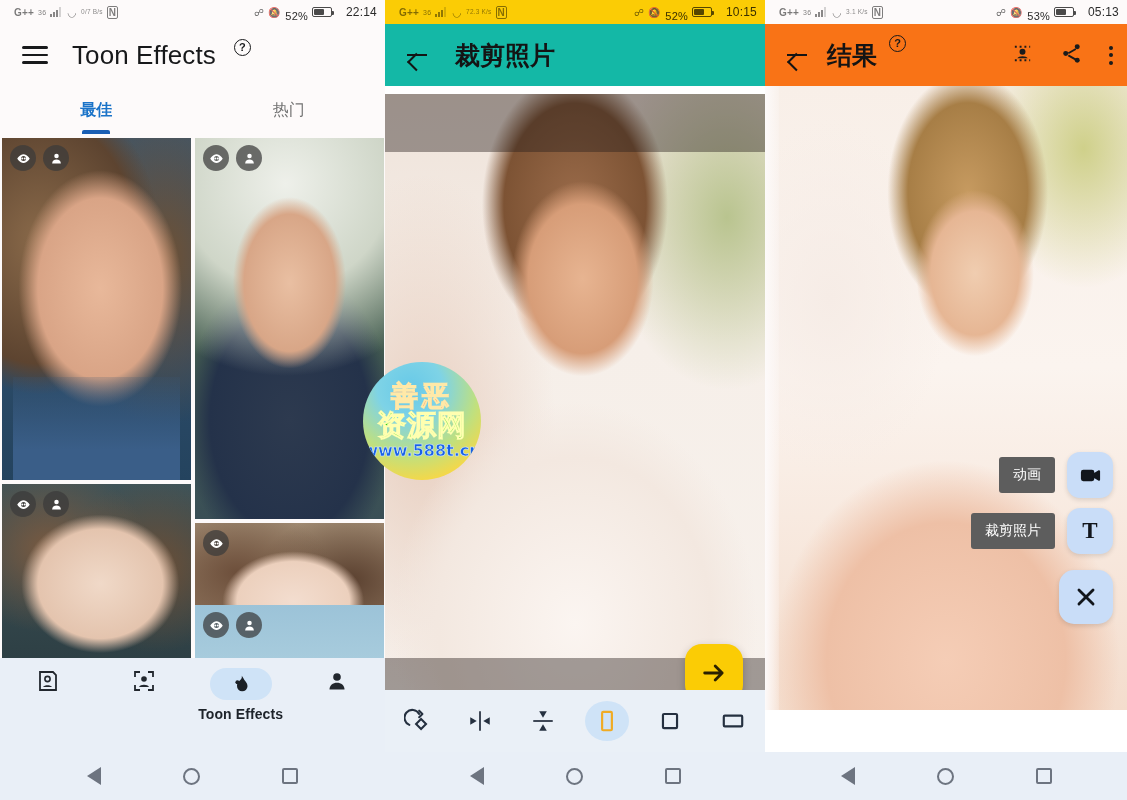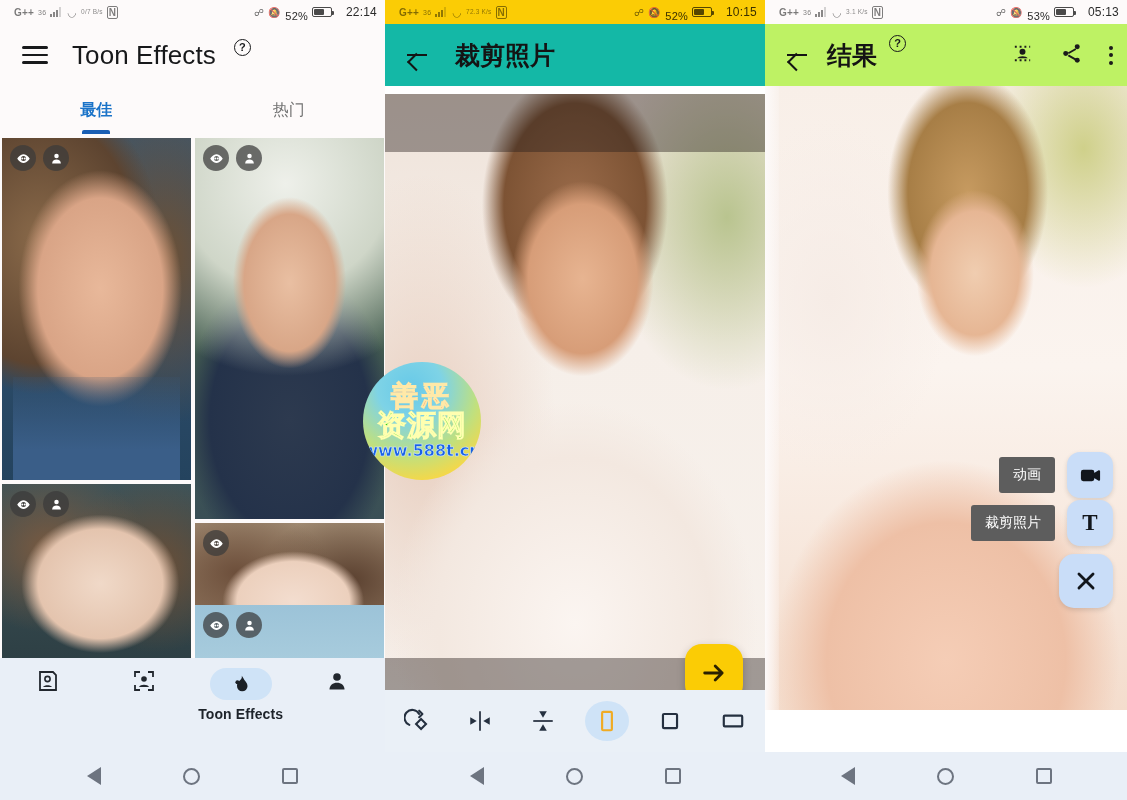--- a/index.html
+++ b/index.html
@@ -150,41 +150,41 @@
   .fab-next svg { width: 28px; height: 28px; stroke:#2a2100; }
 
   .p2-tools { position:absolute; left:0; bottom: 48px; width: 380px; height: 62px;
               background: #eaf0f7; display:flex; align-items:center; }
   .tool { flex: 1; display:flex; align-items:center; justify-content:center; }
   .tool svg { width: 26px; height: 26px; }
   .tool-sel { width: 44px; height: 40px; border-radius: 50%; background: #cfe3f7;
               display:flex; align-items:center; justify-content:center; }
 
   
-  .p3-appbar { height: 62px; background: #bef264; display:flex; align-items:center;
+  .p3-appbar { height: 62px; background: #f97316; display:flex; align-items:center;
                padding: 0 14px 0 20px; gap: 18px; }
   .p3-title { font-size: 25px; color:#141414; font-weight: 700; font-family:"DejaVu Sans", sans-serif; }
   .p3-actions { margin-left:auto; display:flex; align-items:center; gap: 26px; }
   .p3-actions svg { width: 23px; height: 23px; fill: #1b1b1b; }
   .kebab { display:flex; flex-direction:column; gap: 3.5px; }
   .kebab i { width: 4px; height: 4px; background:#1b1b1b; border-radius: 50%; display:block; }
 
   .p3-photo { position:absolute; top: 86px; left: 0; width: 362px; height: 624px; overflow:hidden;
     background:
       radial-gradient(ellipse 22% 18% at 58% 30%, #f0cdb0 0%, #e6b694 55%, rgba(230,182,148,0) 74%),
       radial-gradient(ellipse 30% 26% at 56% 17%, #c69a60 0%, #a77e46 55%, rgba(167,126,70,0) 74%),
       radial-gradient(ellipse 45% 40% at 18% 34%, #f6ece6 0%, rgba(246,236,230,0) 72%),
       radial-gradient(ellipse 40% 32% at 88% 10%, #cfd08a 0%, rgba(207,208,138,0) 70%),
       radial-gradient(ellipse 60% 40% at 50% 92%, #f5cdb6 0%, #eec0a6 55%, rgba(238,192,166,0) 80%),
       linear-gradient(180deg, #f8efe8 0%, #fbf4ef 45%, #f4ddcd 100%);
   }
   .p3-photo::before { content:""; position:absolute; left:0; top:0; width:14px; height:100%;
       background: linear-gradient(90deg,#fdfafa, rgba(253,250,250,.2)); }
 
-  .p3-menu { position:absolute; right: 14px; top: 452px; display:flex; flex-direction:column; gap: 2px; }
+  .p3-menu { position:absolute; right: 14px; top: 452px; display:flex; flex-direction:column; gap: 10px; }
   .menu-row { display:flex; align-items:center; justify-content:flex-end; gap: 12px; }
   .menu-label { background: #5d5d5d; color:#fff; font-size: 14px; padding: 9px 14px;
                 border-radius: 3px; font-family:"DejaVu Sans", sans-serif; white-space: nowrap; }
   .menu-btn { width: 46px; height: 46px; border-radius: 13px; background: #c9ddf8;
               display:flex; align-items:center; justify-content:center; box-shadow: 0 2px 5px rgba(0,0,0,.13);}
   .menu-btn svg { width: 23px; height: 23px; fill: #12161c; stroke:#12161c; }
   .menu-btn.close { width: 54px; height: 54px; border-radius: 15px; margin-top: 6px; }
   .menu-btn.close svg { width: 26px; height: 26px; }
   .menu-t { font-size: 23px; font-weight: 700; color: #12161c; font-family:"Liberation Serif", serif; }
 

